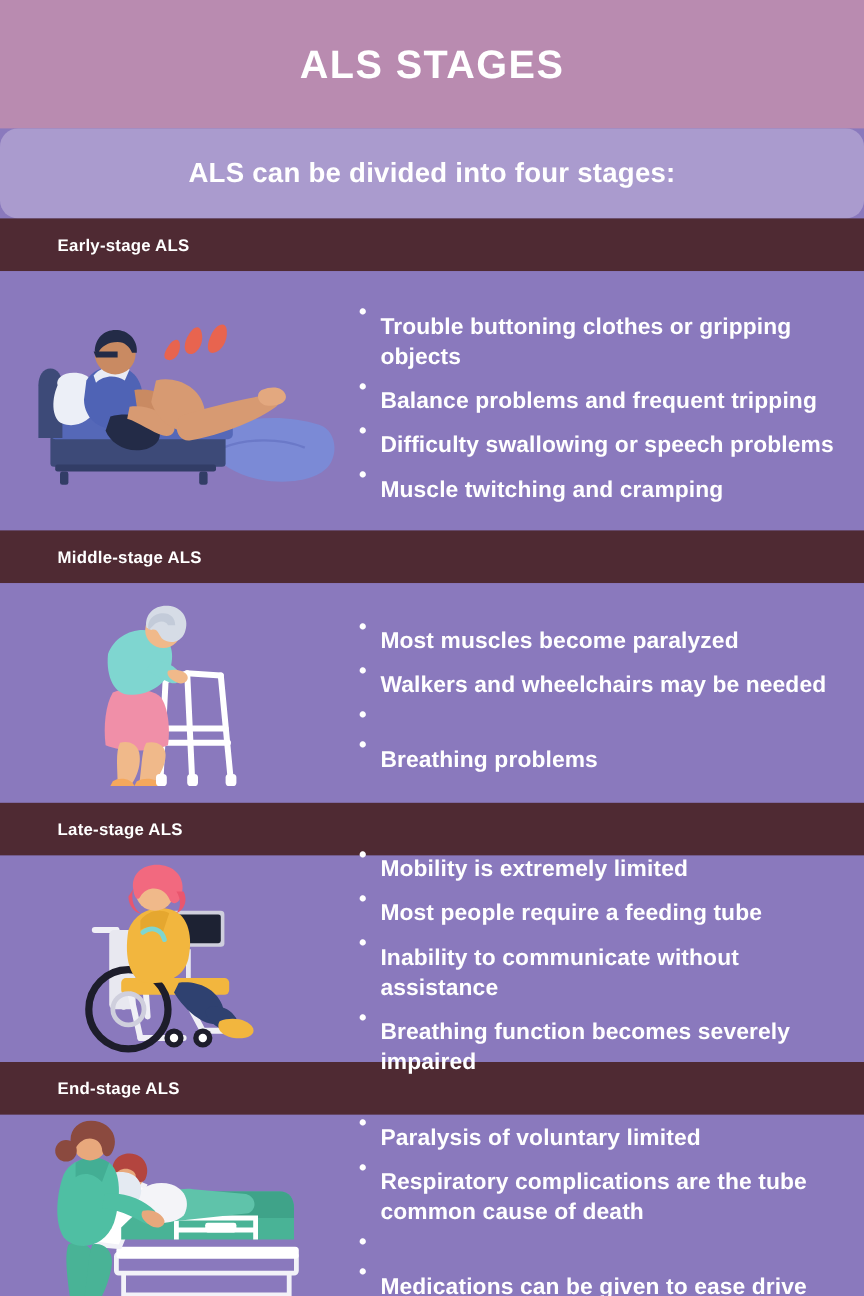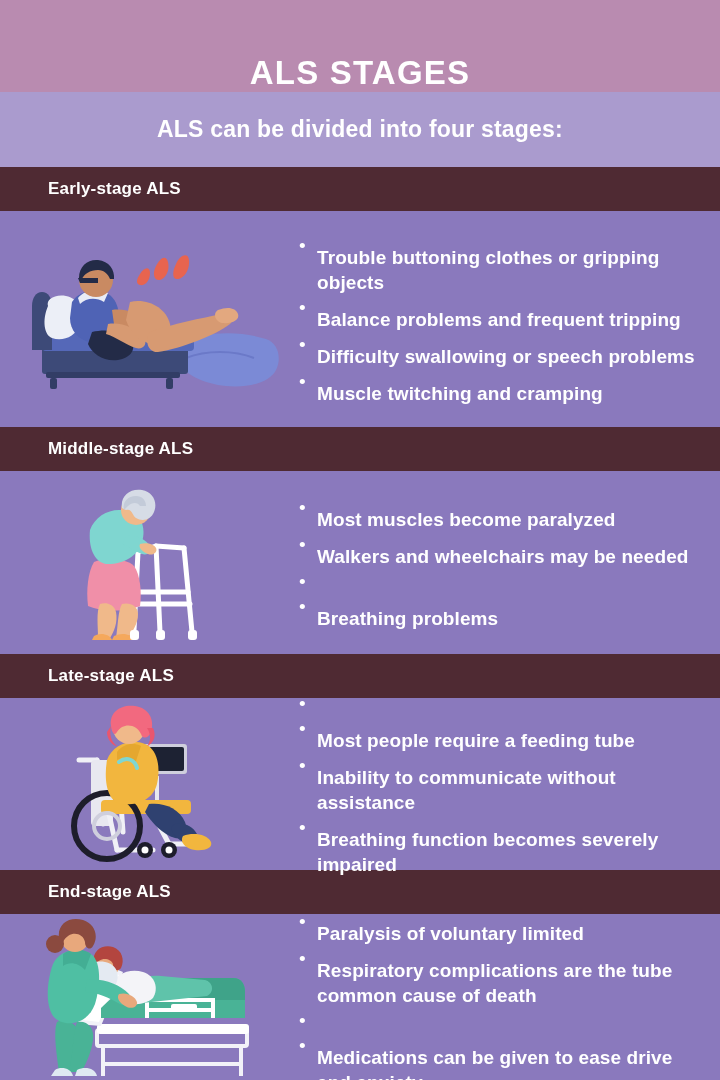--- a/index.html
+++ b/index.html
@@ -6,44 +6,44 @@
   html, body {
     width:720px; height:1080px;
     font-family:"Liberation Sans", sans-serif;
     background:#8a79bd;
     overflow:hidden;
   }
   .page { position:relative; width:720px; height:1080px; background:#8a79bd; }
 
   
   .title-bar {
-    height:92px; background:#b98bb0;
-    display:flex; align-items:flex-end; justify-content:center;
+    height:107px; background:#b98bb0;
+    display:flex; align-items:center; justify-content:center;
   }
   .title-bar .title {
     color:#ffffff; font-size:33px; font-weight:bold;
     letter-spacing:1.2px;
   }
   .subtitle-bar {
     height:75px; background:#aa9bce;
-    display:flex; align-items:center; justify-content:center;
+    display:flex; align-items:center; justify-content:center;border-radius:15px;
   }
   .subtitle-bar .subtitle {
     color:#ffffff; font-size:23px; font-weight:bold;
     letter-spacing:.2px;
   }
 
   
   .stage-band {
     background:#4f2a33; height:44px;
     display:flex; align-items:center;
     padding-left:48px;
   }
   .stage-band .stage-title {
-    color:#ffffff; font-size:17px; font-weight:bold;
+    color:#ffffff; font-size:14px; font-weight:bold;
     letter-spacing:.2px;
   }
   .stage-body {
     display:flex; align-items:center;
     background:#8a79bd;
     padding-left:14px; padding-right:6px;
   }
   .stage-art {
     flex:0 0 285px; height:100%;
     display:flex; align-items:center; justify-content:center;
@@ -255,20 +255,21 @@
         <circle cx="72" cy="24" r="16" fill="#f0b98a"></circle>
 
         <path d="M54 22 C52 8 64 0 78 2 C92 4 98 16 94 28 C92 34 86 36 84 30 C80 20 66 18 60 28 C58 32 55 30 54 22 Z" fill="#f2697f"></path>
         <path d="M54 22 C52 30 54 38 60 42 C56 42 50 36 50 28 Z" fill="#e9566e"></path>
         <path d="M90 24 C94 30 94 38 90 42 C96 40 100 32 96 24 Z" fill="#e9566e"></path>
       </svg>
     </div>
     <div class="stage-list">
       <div class="bullet-row">
         <span class="bullet-dot">•</span>
+        <span class="bullet-text">Mobility is extremely limited</span>
       </div>
       <div class="bullet-row">
         <span class="bullet-dot">•</span>
         <span class="bullet-text">Most people require a feeding tube</span>
       </div>
       <div class="bullet-row">
         <span class="bullet-dot">•</span>
         <span class="bullet-text">Inability to communicate without assistance</span>
       </div>
       <div class="bullet-row">

